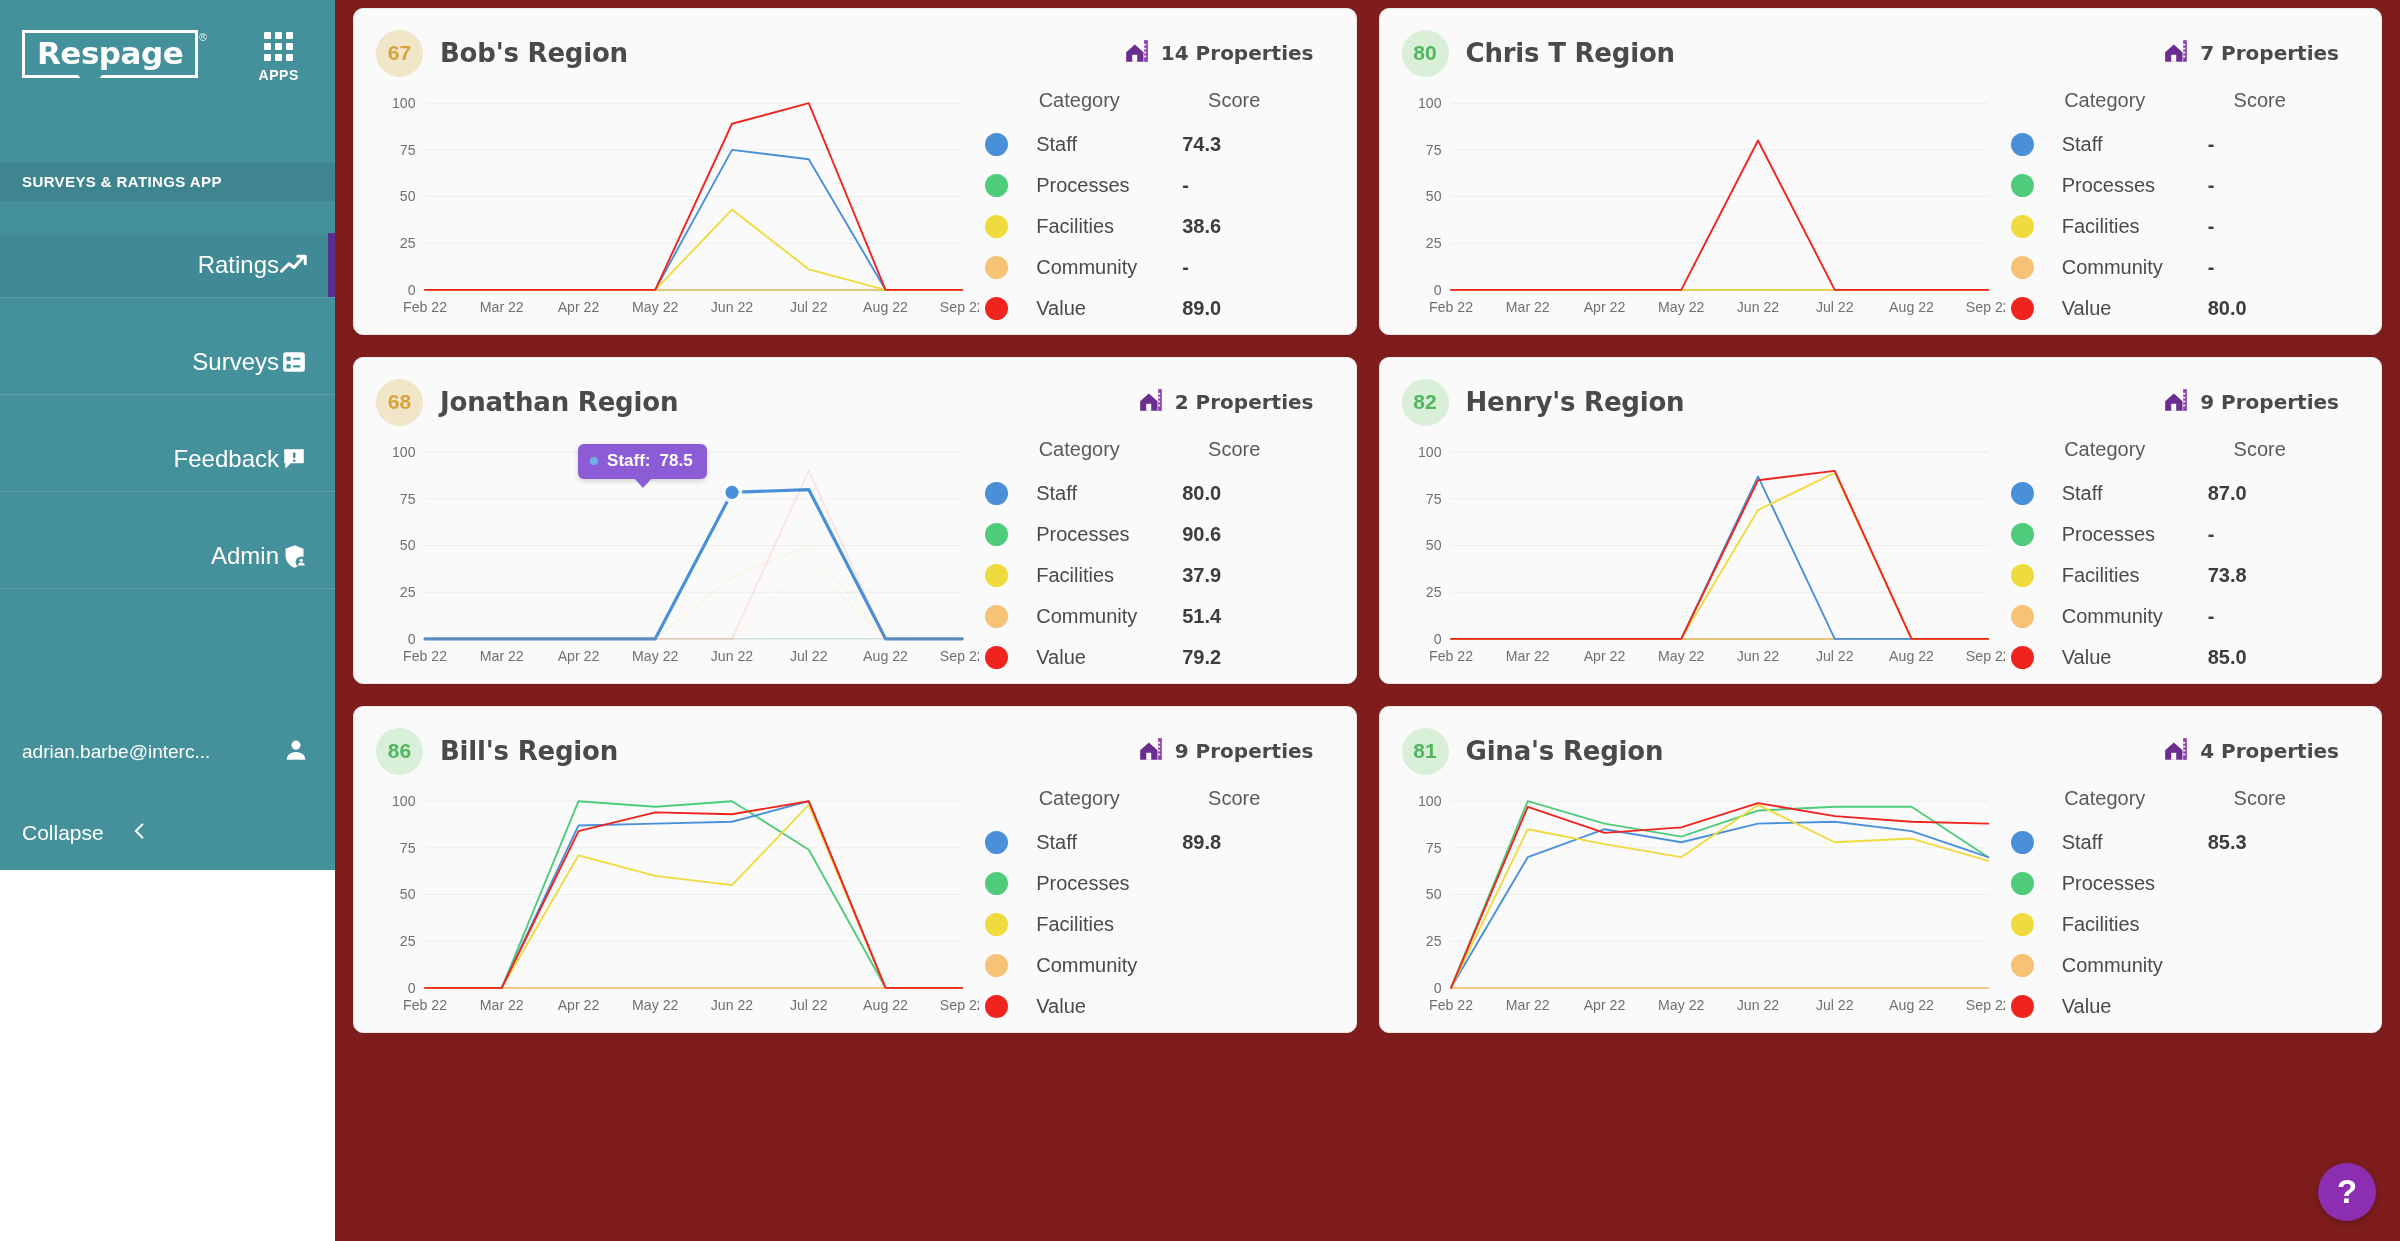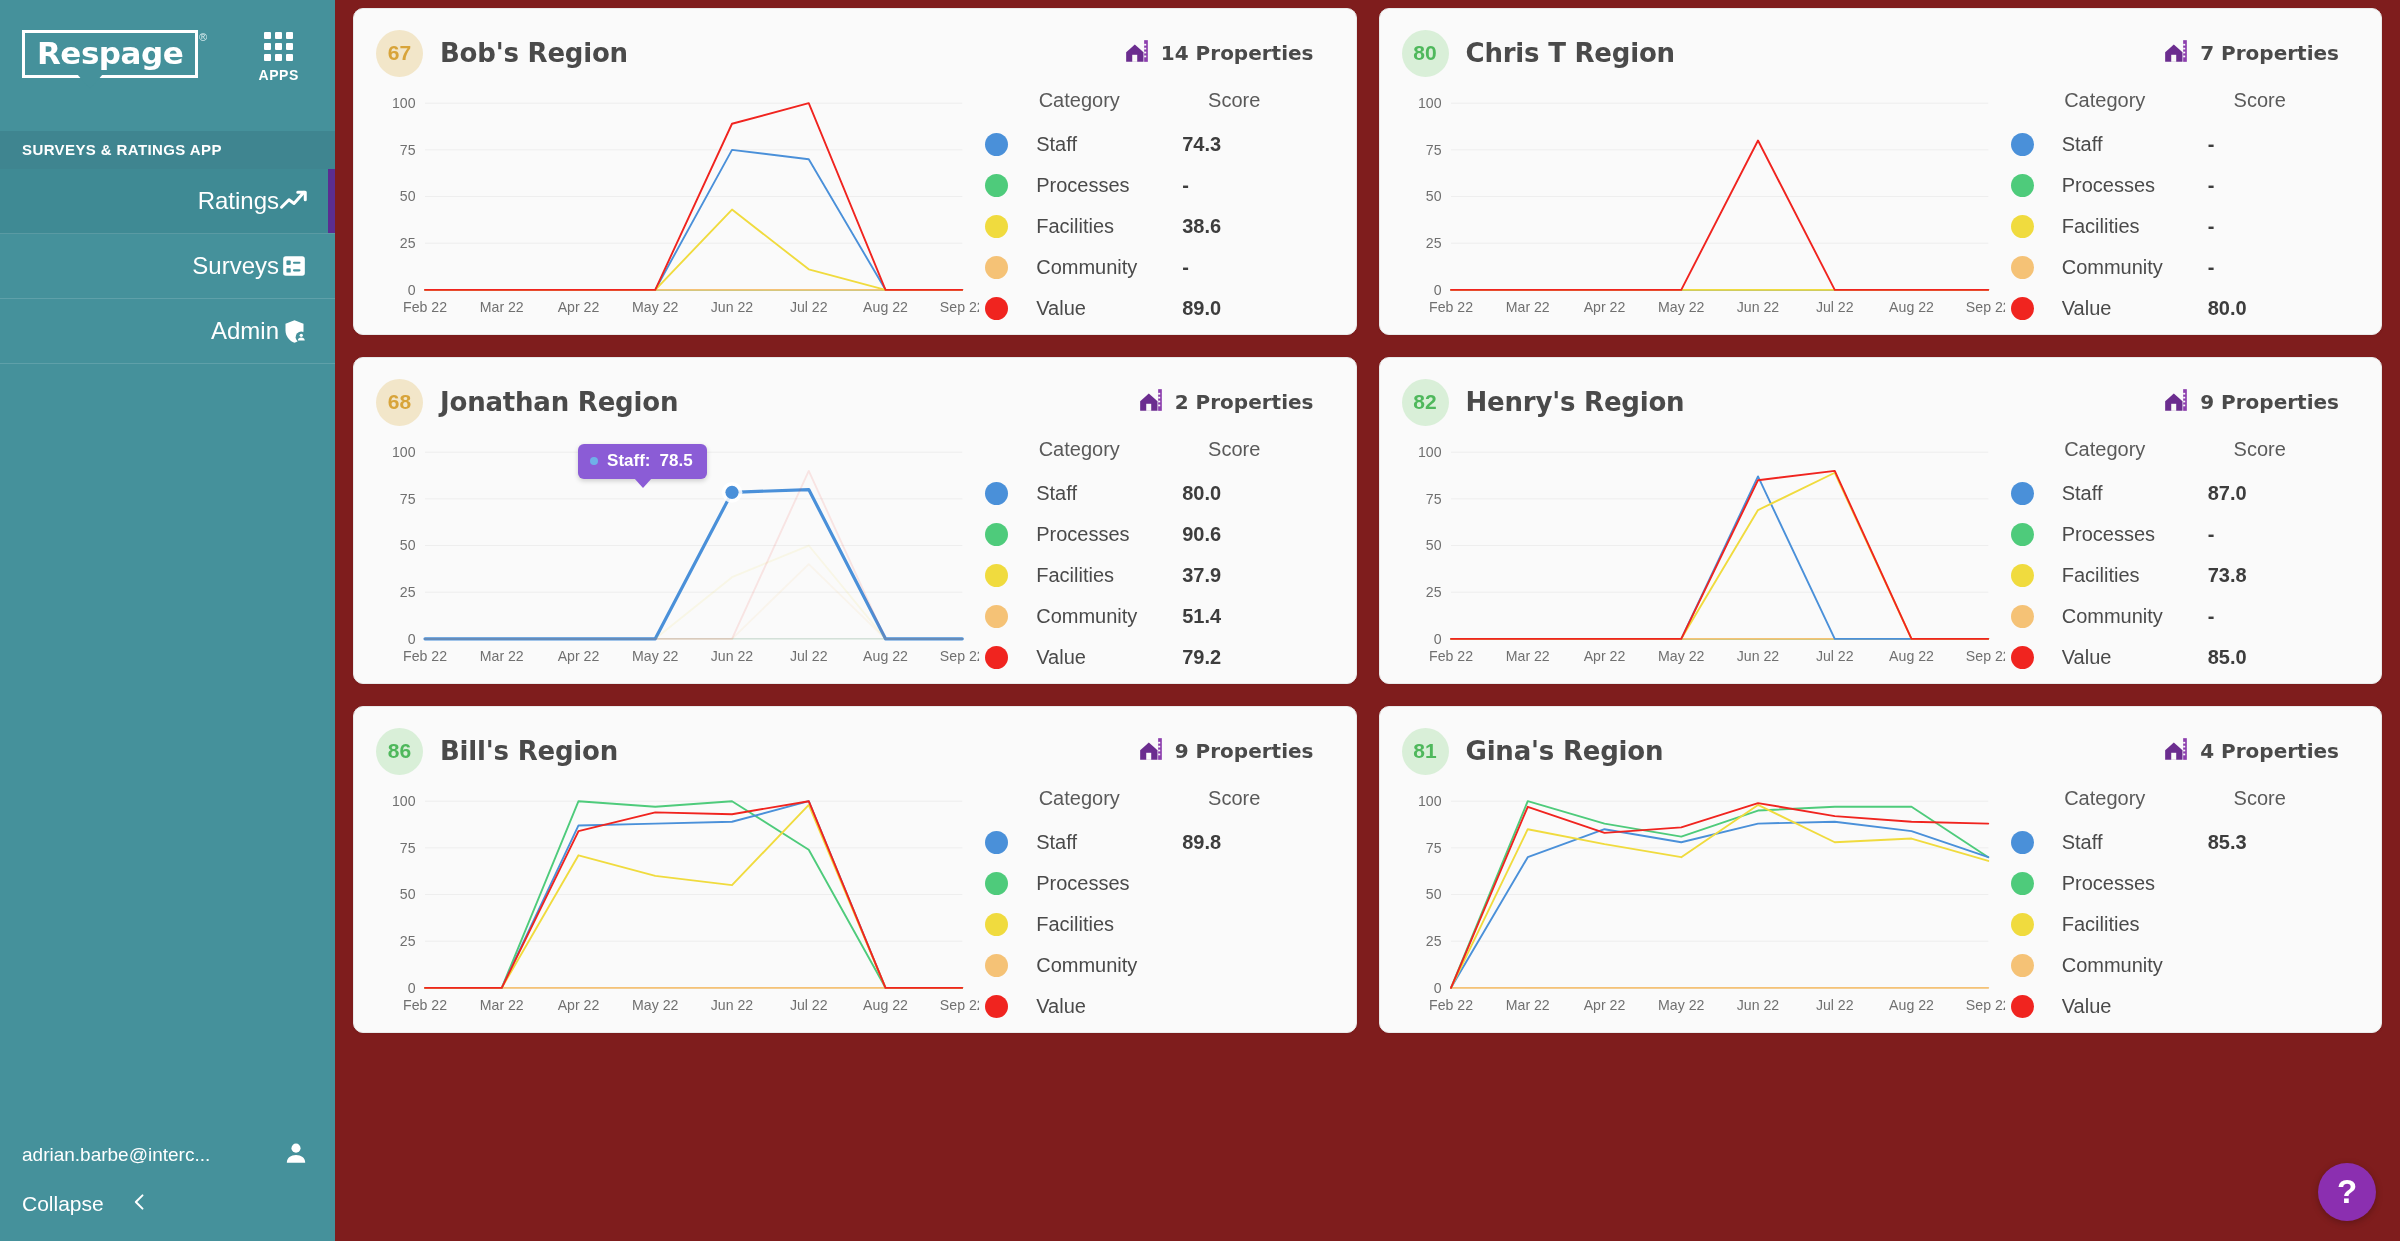--- a/index.html
+++ b/index.html
@@ -6,26 +6,27 @@
   html, body {
     width: 2400px; height: 1241px;
     overflow: hidden;
     font-family: "Liberation Sans", sans-serif;
     background: #ffffff;
   }
   .app { display: flex; width: 2400px; height: 1241px; }
 
   
   .sidebar {
-    width: 335px; min-width: 335px; height: 1241px;
+    width: 335px; min-width: 335px; height: 870px;
     background: #45919B;
     color: #fff;
     display: flex; flex-direction: column;
     position: relative;
     overflow: hidden;
+    gap: 32px;
   }
   .sb-top {
     height: 131px;
     display: flex; align-items: flex-start; justify-content: space-between;
     padding: 30px 22px 0 22px;
   }
   .logo-wrap { position: relative; }
   .logo-box {
     border: 3px solid #ffffff;
     padding: 5px 12px 6px 12px;
@@ -249,20 +250,30 @@
         <svg width="26" height="26" viewBox="0 0 24 24">
           <rect x="2" y="3" width="20" height="18" rx="2.5" fill="#fff"></rect>
           <rect x="5" y="7" width="4" height="4" rx="0.8" fill="#45919B"></rect>
           <rect x="11" y="8" width="7" height="2" rx="1" fill="#45919B"></rect>
           <rect x="5" y="14" width="4" height="4" rx="0.8" fill="#45919B"></rect>
           <rect x="11" y="15" width="7" height="2" rx="1" fill="#45919B"></rect>
         </svg>
       </span>
     </div>
 
+    <div class="sb-item">
+      <span>Feedback</span>
+      <span class="ic">
+        <svg width="26" height="26" viewBox="0 0 24 24">
+          <path d="M3 3h18v13H9l-5 5v-5H3z" fill="#fff"></path>
+          <rect x="11" y="6" width="2.4" height="5.2" rx="1" fill="#45919B"></rect>
+          <rect x="11" y="12.4" width="2.4" height="2.4" rx="1" fill="#45919B"></rect>
+        </svg>
+      </span>
+    </div>
 
 
     <div class="sb-item">
       <span>Admin</span>
       <span class="ic">
         <svg width="27" height="27" viewBox="0 0 24 24">
           <path d="M12 2l8 3v6c0 5-3.4 9.2-8 11-4.6-1.8-8-6-8-11V5z" fill="#fff"></path>
           <circle cx="18" cy="17" r="5" fill="#45919B"></circle>
           <circle cx="18" cy="15.4" r="1.5" fill="#fff"></circle>
           <path d="M14.9 20c0-1.7 1.4-2.6 3.1-2.6s3.1.9 3.1 2.6z" fill="#fff"></path>

